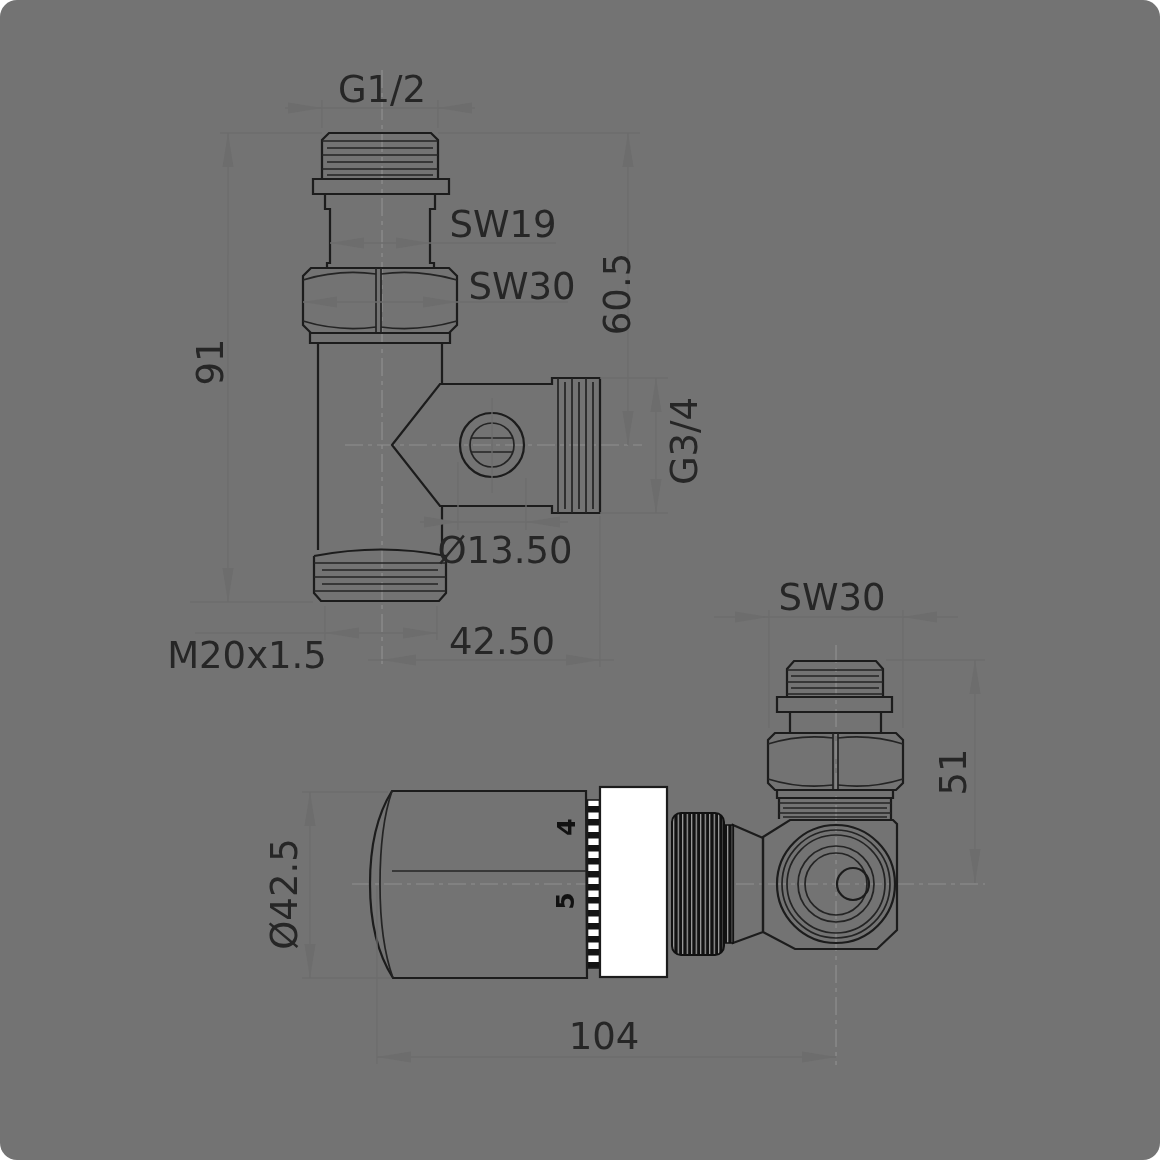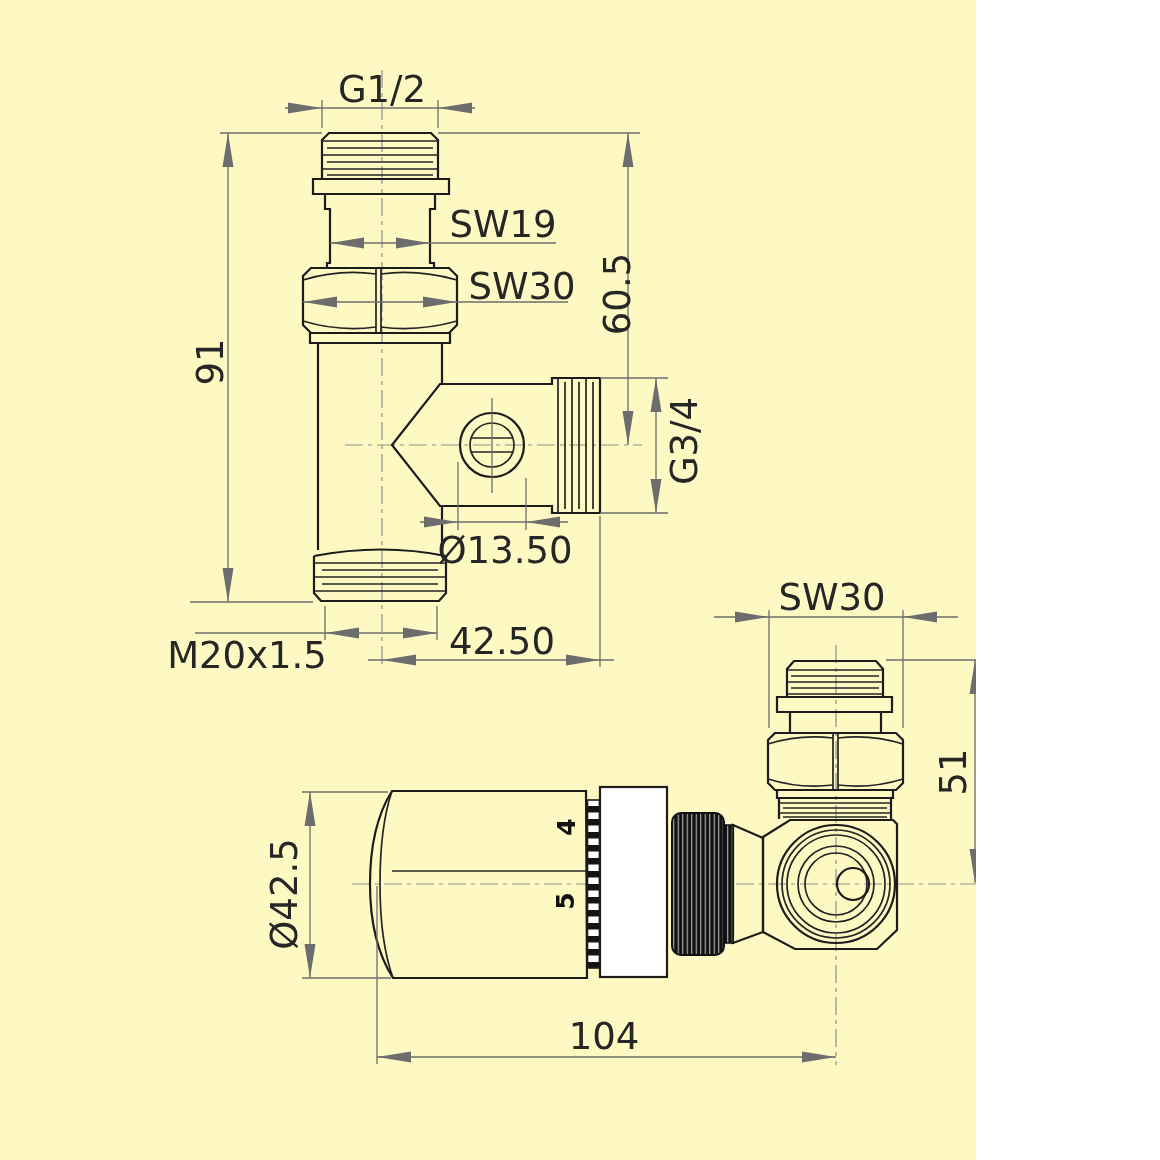--- a/index.html
+++ b/index.html
@@ -1,16 +1,16 @@
 <!DOCTYPE html>
 <html><head>
 <meta charset="utf-8">
 <style>
   html,body{margin:0;padding:0;background:#ffffff;}
-  .sheet{position:relative;width:976px;height:1160px;background:#fef9c3;overflow:hidden;}
+  .sheet{position:relative;width:1160px;height:1160px;background:#737373;overflow:hidden;border-radius:17px;}
   svg{display:block;}
   .pl{stroke:#1c1c1c;stroke-width:2.2;fill:none;stroke-linejoin:miter;stroke-linecap:butt;}
   .pl2{stroke:#242424;stroke-width:1.7;fill:none;}
   .dim{stroke:#6d6d6d;stroke-width:1.3;fill:none;}
   .cl{stroke:#8f8f8f;stroke-width:1.2;fill:none;stroke-dasharray:18 5 4 5;}
   .ah{fill:#6d6d6d;stroke:none;}
   .dtxt{font-family:"DejaVu Sans","Liberation Sans",sans-serif;font-size:37px;fill:#262626;text-anchor:middle;}
   .dsm{font-family:"DejaVu Sans","Liberation Sans",sans-serif;font-size:25px;font-weight:700;fill:#111;text-anchor:middle;}
 </style>
 </head>

